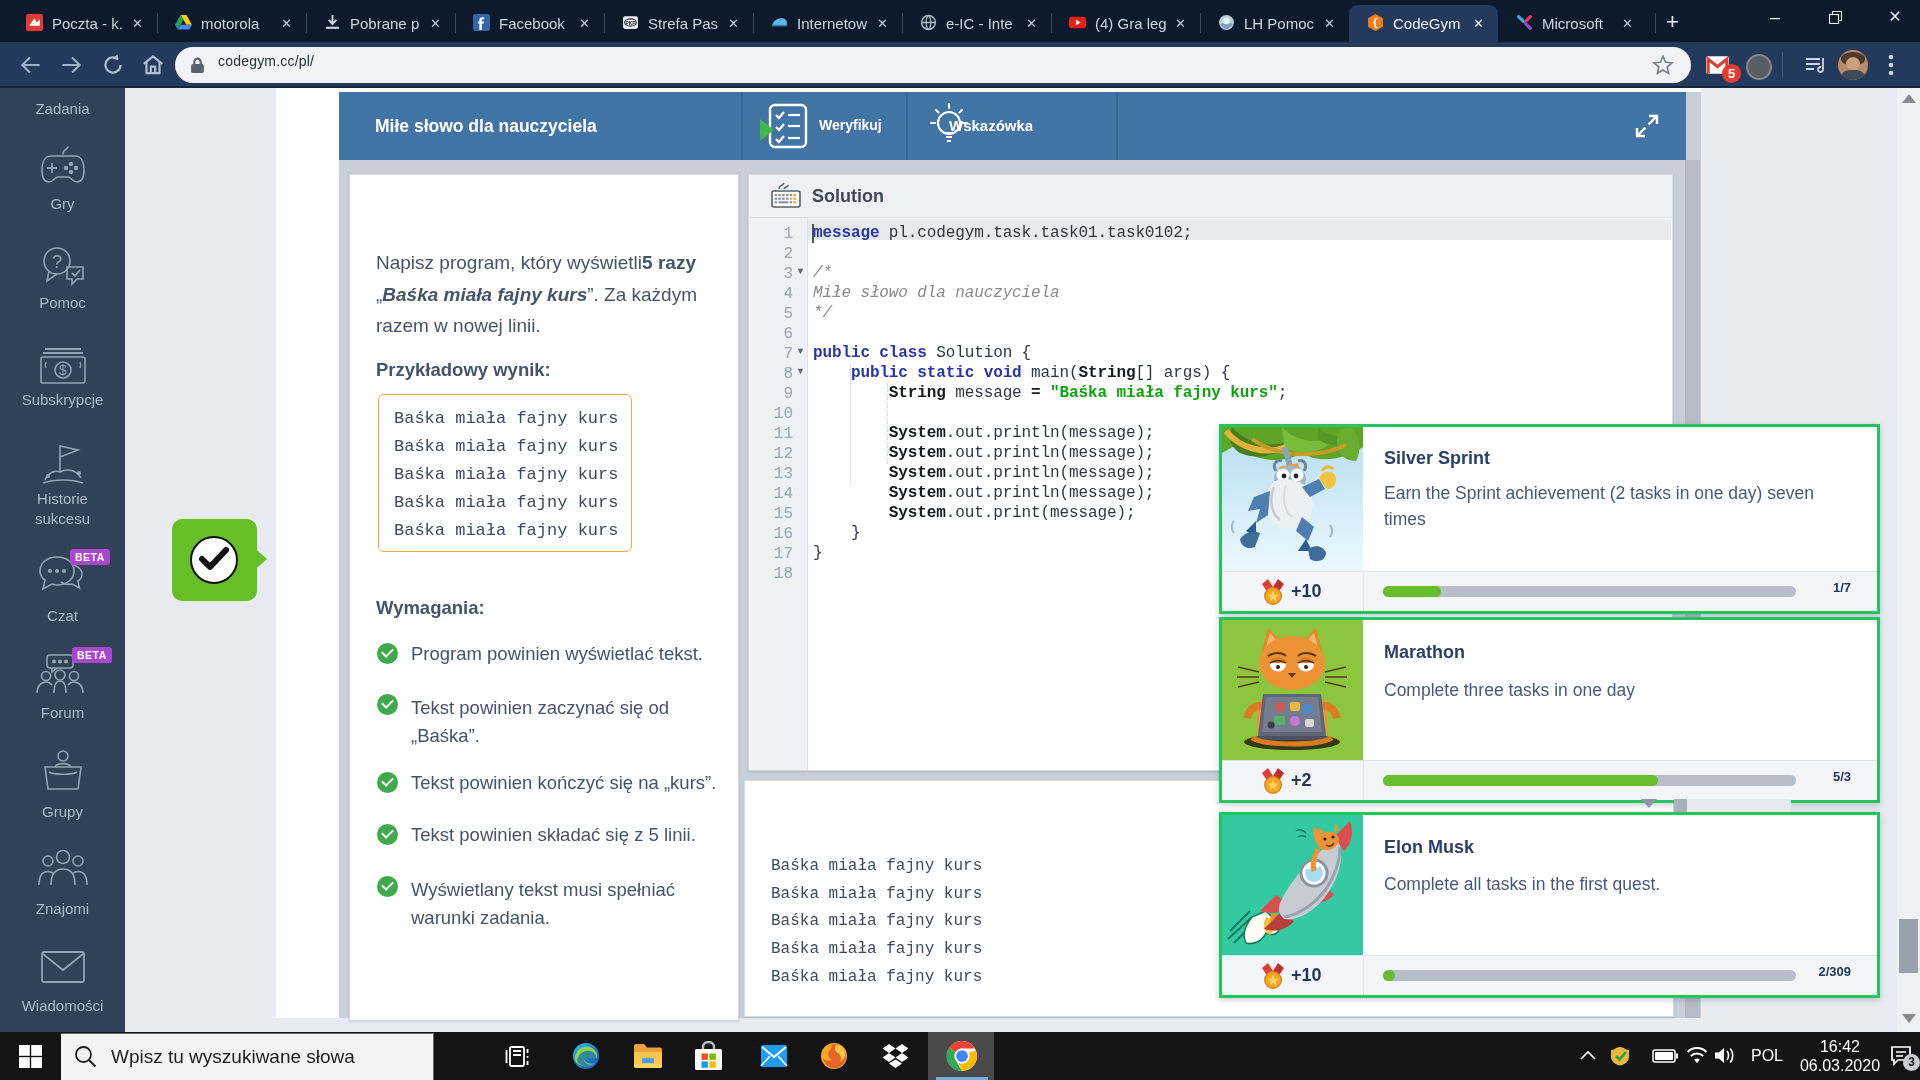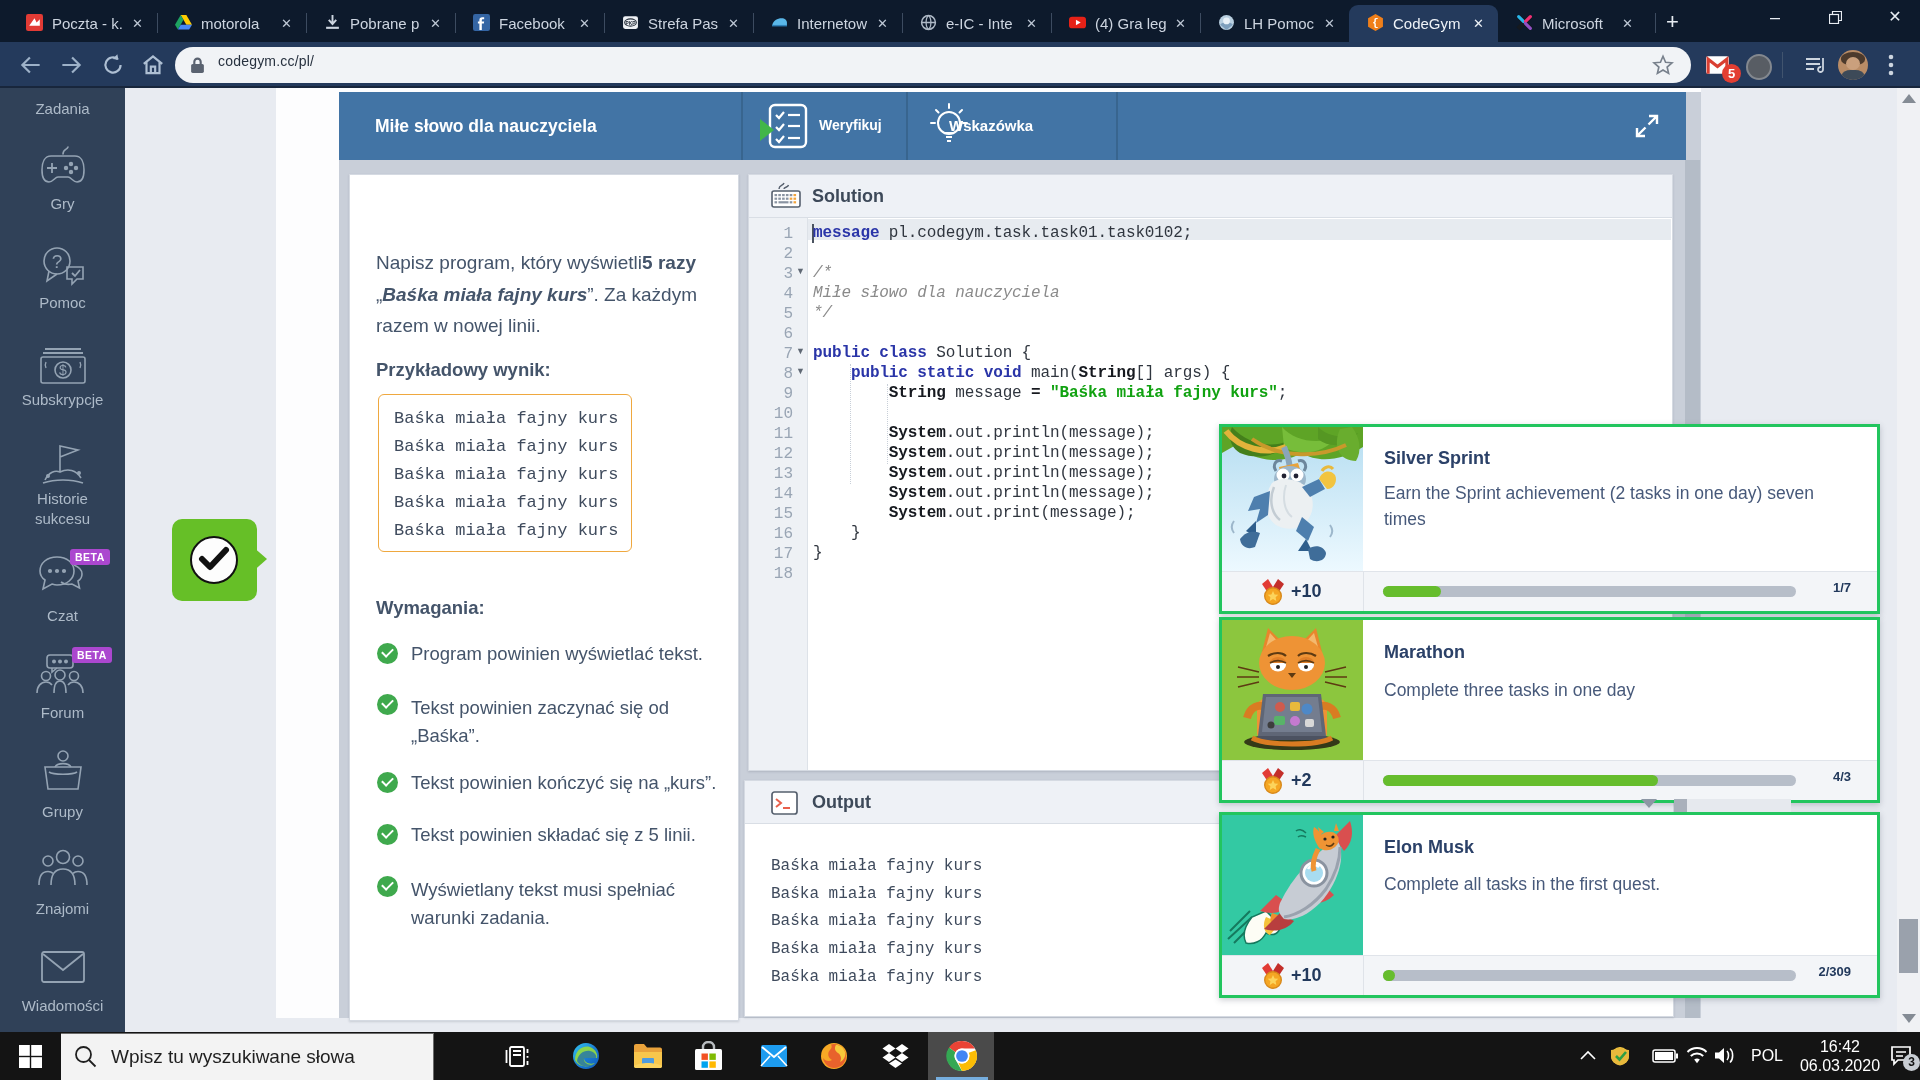--- a/index.html
+++ b/index.html
@@ -477,28 +477,20 @@
         <span class="bk">System</span>.out.println(message);
         <span class="bk">System</span>.out.println(message);
         <span class="bk">System</span>.out.println(message);
         <span class="bk">System</span>.out.print(message);
     }
 }
 </pre>
     </div>
 </div>
 <div class="panel" id="outp">
-  <div class="phead">
-    <svg style="position:absolute;left:26px;top:10px" width="27" height="24" viewBox="0 0 27 24">
-        <rect x="1" y="1" width="25" height="22" rx="2.5" fill="#fff" stroke="#56606e" stroke-width="1.7"></rect>
-        <path d="M5 8 L10 12 L5 16" stroke="#e8604c" stroke-width="2" fill="none"></path>
-        <path d="M12 17 H19" stroke="#e8604c" stroke-width="2"></path>
-      </svg>
-    <div class="ptitle" style="left:67px">Output</div>
-  </div>
   <div id="outtext">Baśka miała fajny kurs<br>Baśka miała fajny kurs<br>Baśka miała fajny kurs<br>Baśka miała fajny kurs<br>Baśka miała fajny kurs</div>
 </div>
 
 <div class="toast" id="toast1" style="top:424px;height:184px;">
   <svg class="timg" style="height:145px" viewBox="0 0 141 145">
     <defs>
         <linearGradient id="sky" x1="0" y1="0" x2="0" y2="1">
           <stop offset="0" stop-color="#b5ddf1"></stop>
           <stop offset="1" stop-color="#edf9ff"></stop>
         </linearGradient>
@@ -591,21 +583,21 @@
         <path d="M7 0 L12 8 L7 14 L1 5 Z" fill="#e23b35"></path>
         <path d="M17 0 L12 8 L17 14 L23 5 Z" fill="#c32f2a"></path>
         <circle cx="12" cy="17" r="8.3" fill="#f5a623" stroke="#d8891b" stroke-width="1.4"></circle>
         <path d="M12 12 L13.6 15.4 L17.3 15.8 L14.6 18.3 L15.3 22 L12 20.1 L8.7 22 L9.4 18.3 L6.7 15.8 L10.4 15.4 Z" fill="#fcd45c"></path>
       </svg>
     <div class="pts">+2</div>
     <div class="tfsep"></div>
     <div class="pbar">
         <div class="pfill" style="width:275px"></div>
       </div>
-    <div class="frac">4/3</div>
+    <div class="frac">5/3</div>
   </div>
 </div>
 <div class="toast" id="toast3" style="top:812px;height:180px;">
   <svg class="timg" style="height:140px" viewBox="0 0 141 140">
     <rect width="141" height="140" fill="#33c9a3"></rect>
     <path d="M8 116 L28 96 M6 124 L30 102 M12 128 L32 108" stroke="#15795e" stroke-width="2" fill="none"></path>
     <path d="M30 102 C22 112 20 120 24 128 C32 130 40 126 44 118 C52 122 58 118 58 110 L44 96 Z" fill="#fdfdf5" stroke="#15795e" stroke-width="1.5"></path>
     <path d="M44 102 C40 110 42 118 48 120 L58 108 Z" fill="#f5c33b"></path>
     <path d="M50 98 C46 106 50 112 56 112 L62 102 Z" fill="#ef8f2e"></path>
     <path d="M112 22 L128 6 C132 18 130 28 122 36 Z" fill="#d94f4f"></path>

